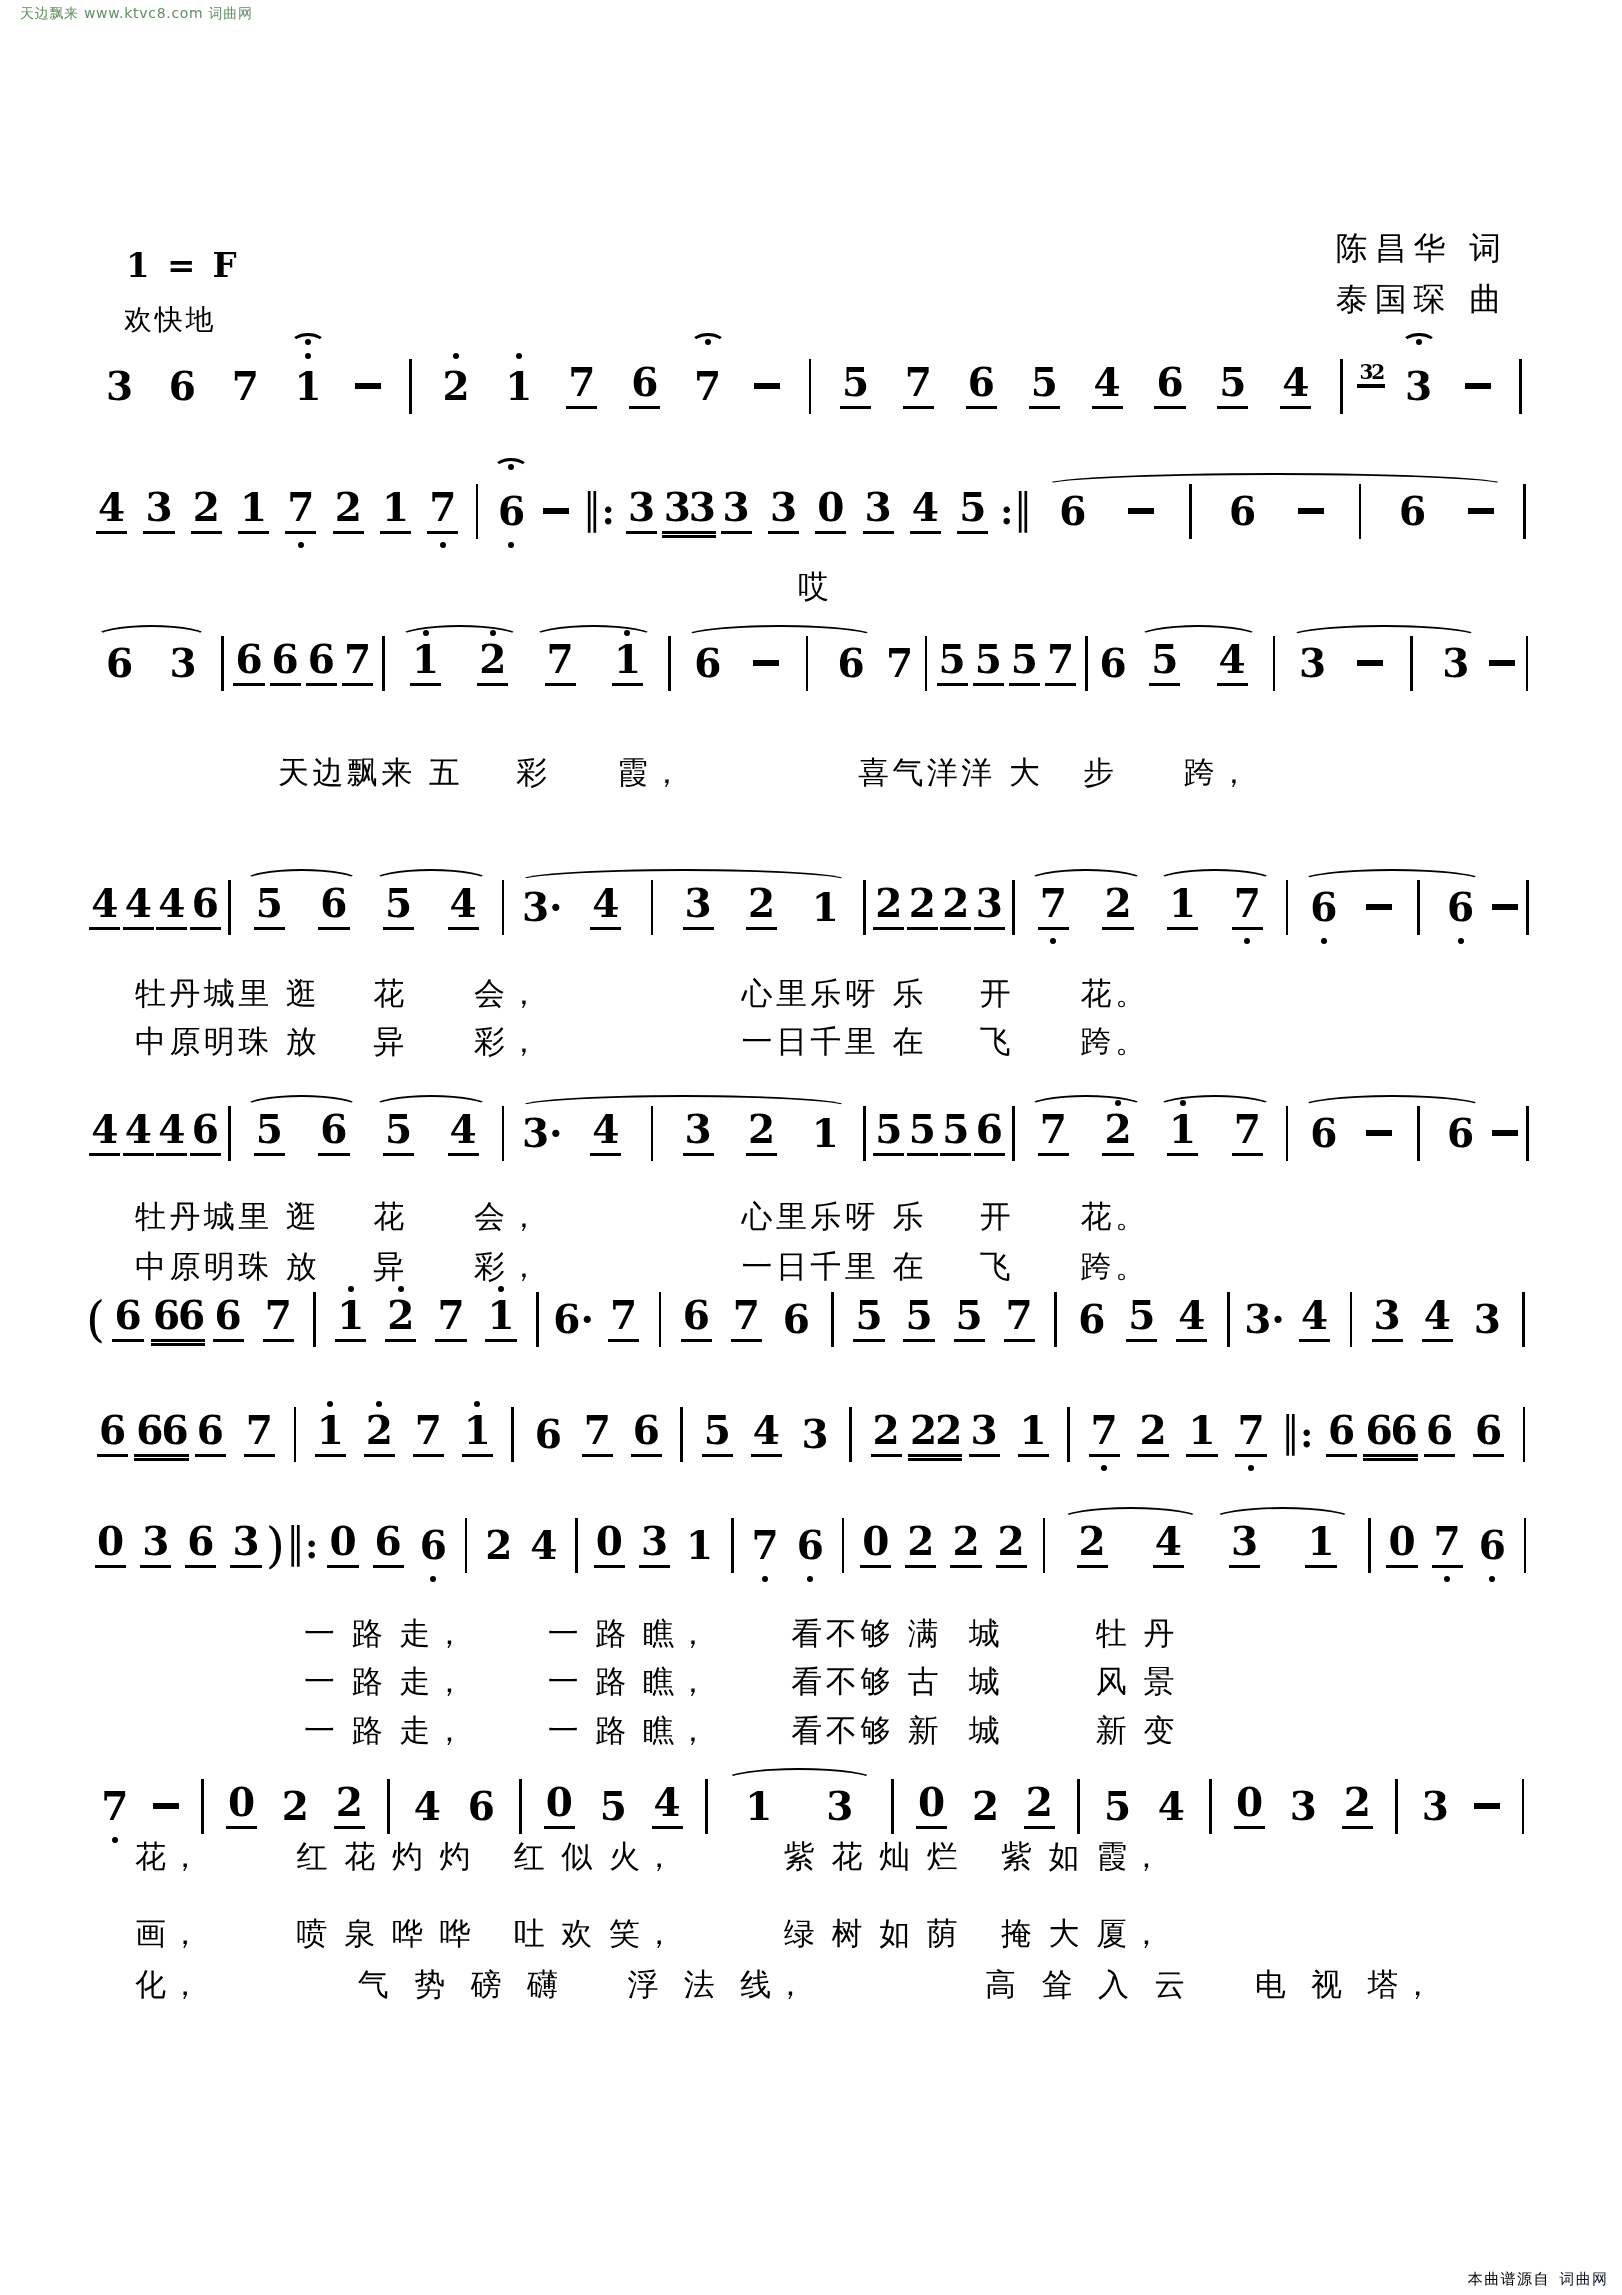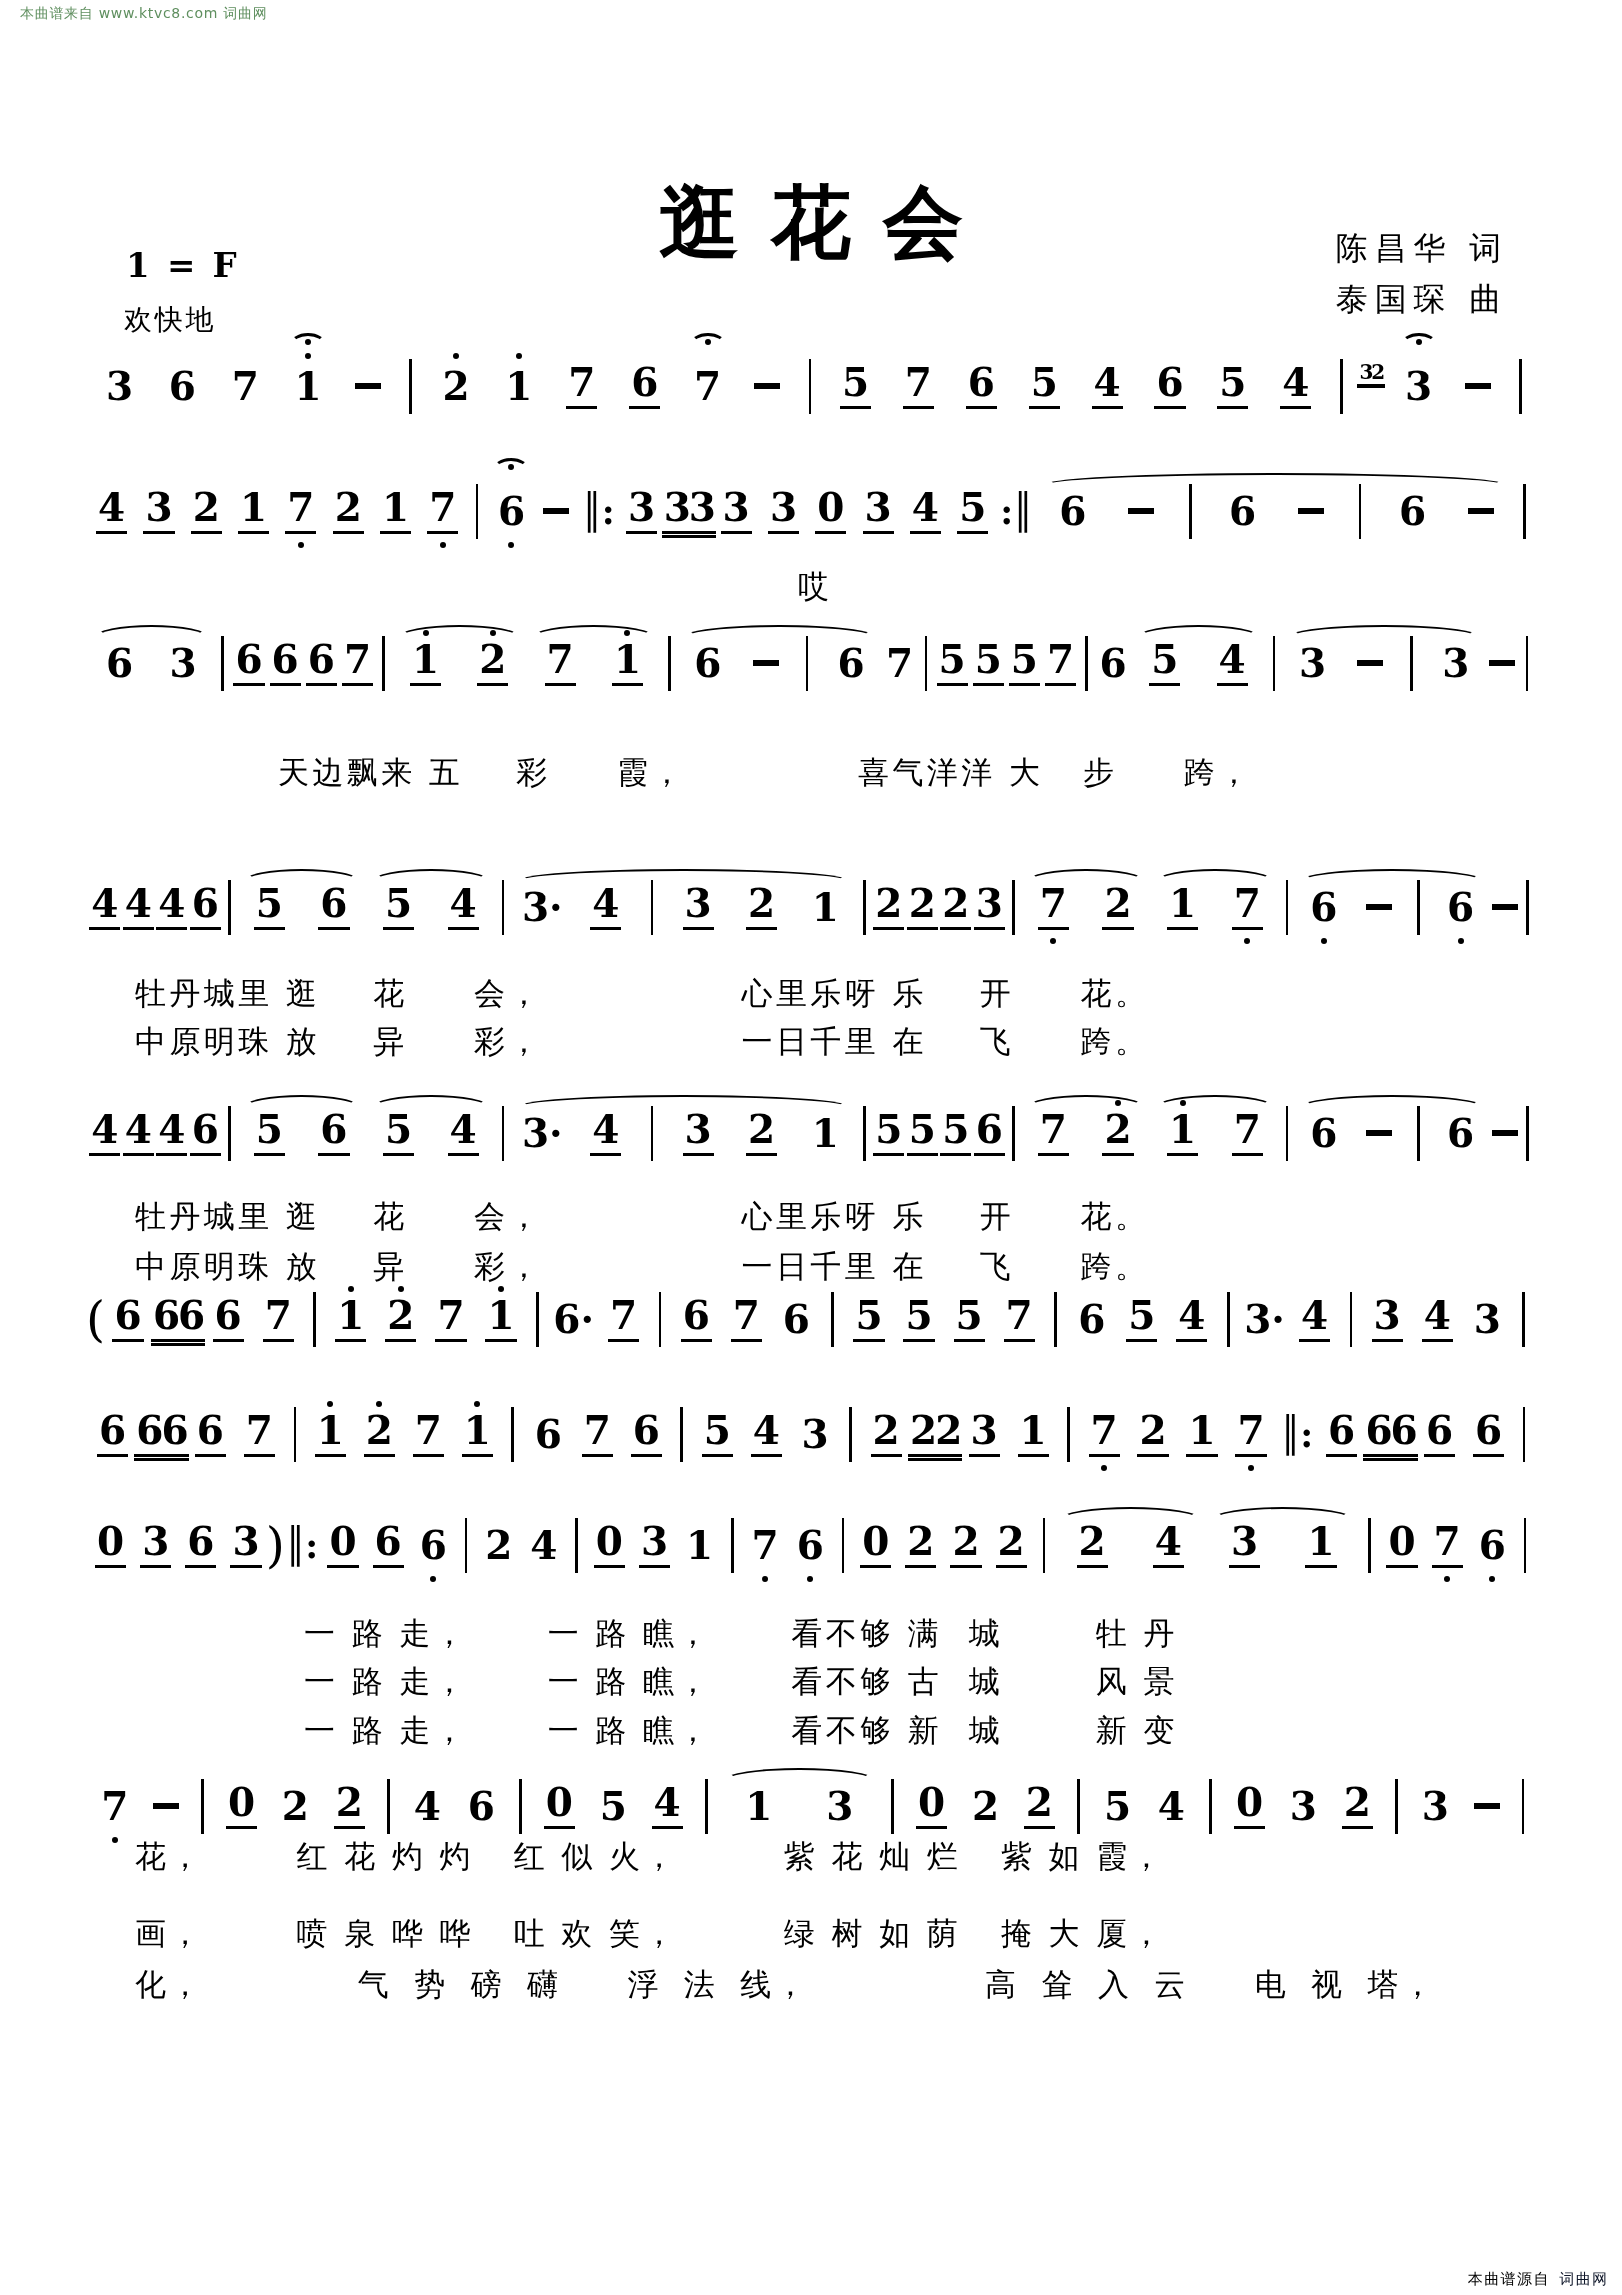--- a/index.html
+++ b/index.html
@@ -47,22 +47,21 @@
         border:2.7px solid transparent;border-top-color:#000;border-radius:50%;}
   .lyric{position:absolute;font-size:31px;letter-spacing:3.4px;white-space:pre;
          font-family:"DejaVu Sans","Liberation Sans",sans-serif;}
   .footer{position:absolute;right:13.5px;top:2270px;font-size:15px;letter-spacing:1.4px;}
   .footer .site{margin-left:9.5px;}
 </style>
 </head>
 <body>
 
 <div class="page">
-  <div class="watermark" style="color: rgb(95, 143, 95);">本曲谱来自 www.ktvc8.com 词曲网</div>
-  <h1 class="title">逛花会</h1>
+  <div class="watermark" style="color: rgb(95, 143, 95);">天边飘来 www.ktvc8.com 词曲网</div>
   <div class="credit lyr">陈昌华 词</div>
   <div class="credit cmp">泰国琛 曲</div>
   <div class="keysig">1 = F</div>
   <div class="tempo">欢快地</div>
   <div id="score">
       <div class="system" style="top: 348px;">
         <div class="noterow">
           <span class="tok" style="flex-grow: 1;">
             <span class="t u0">3</span>
           </span>

